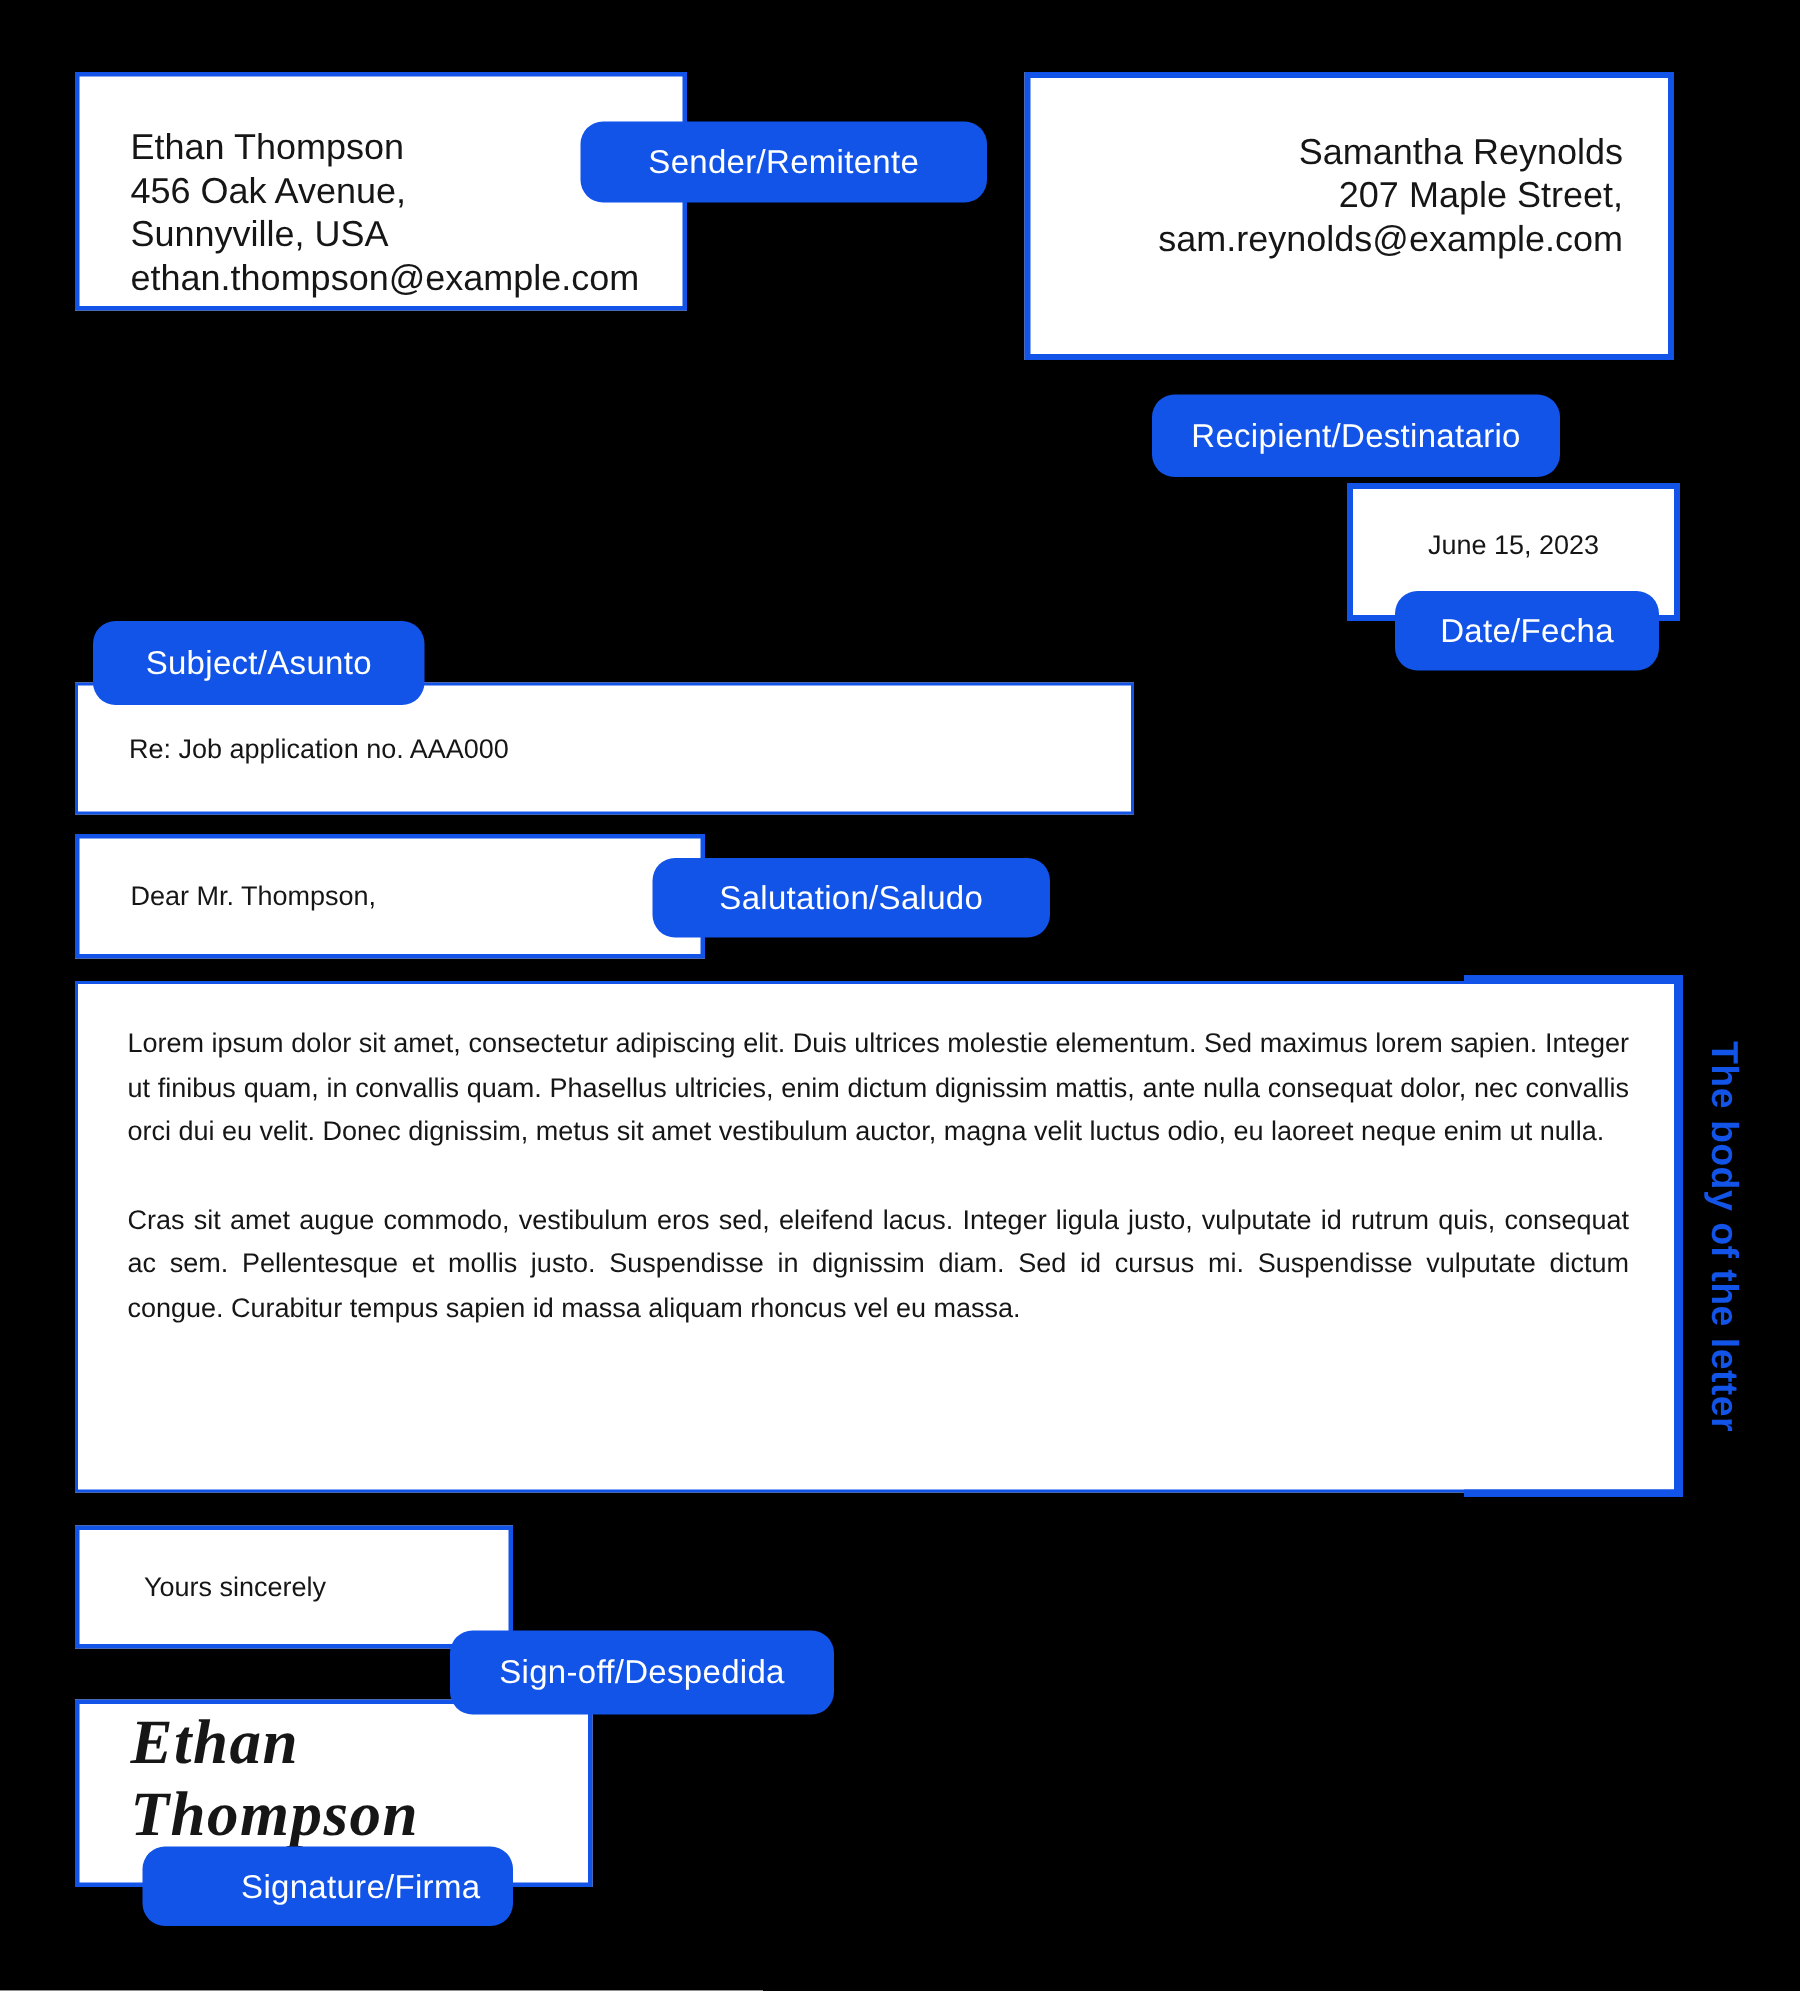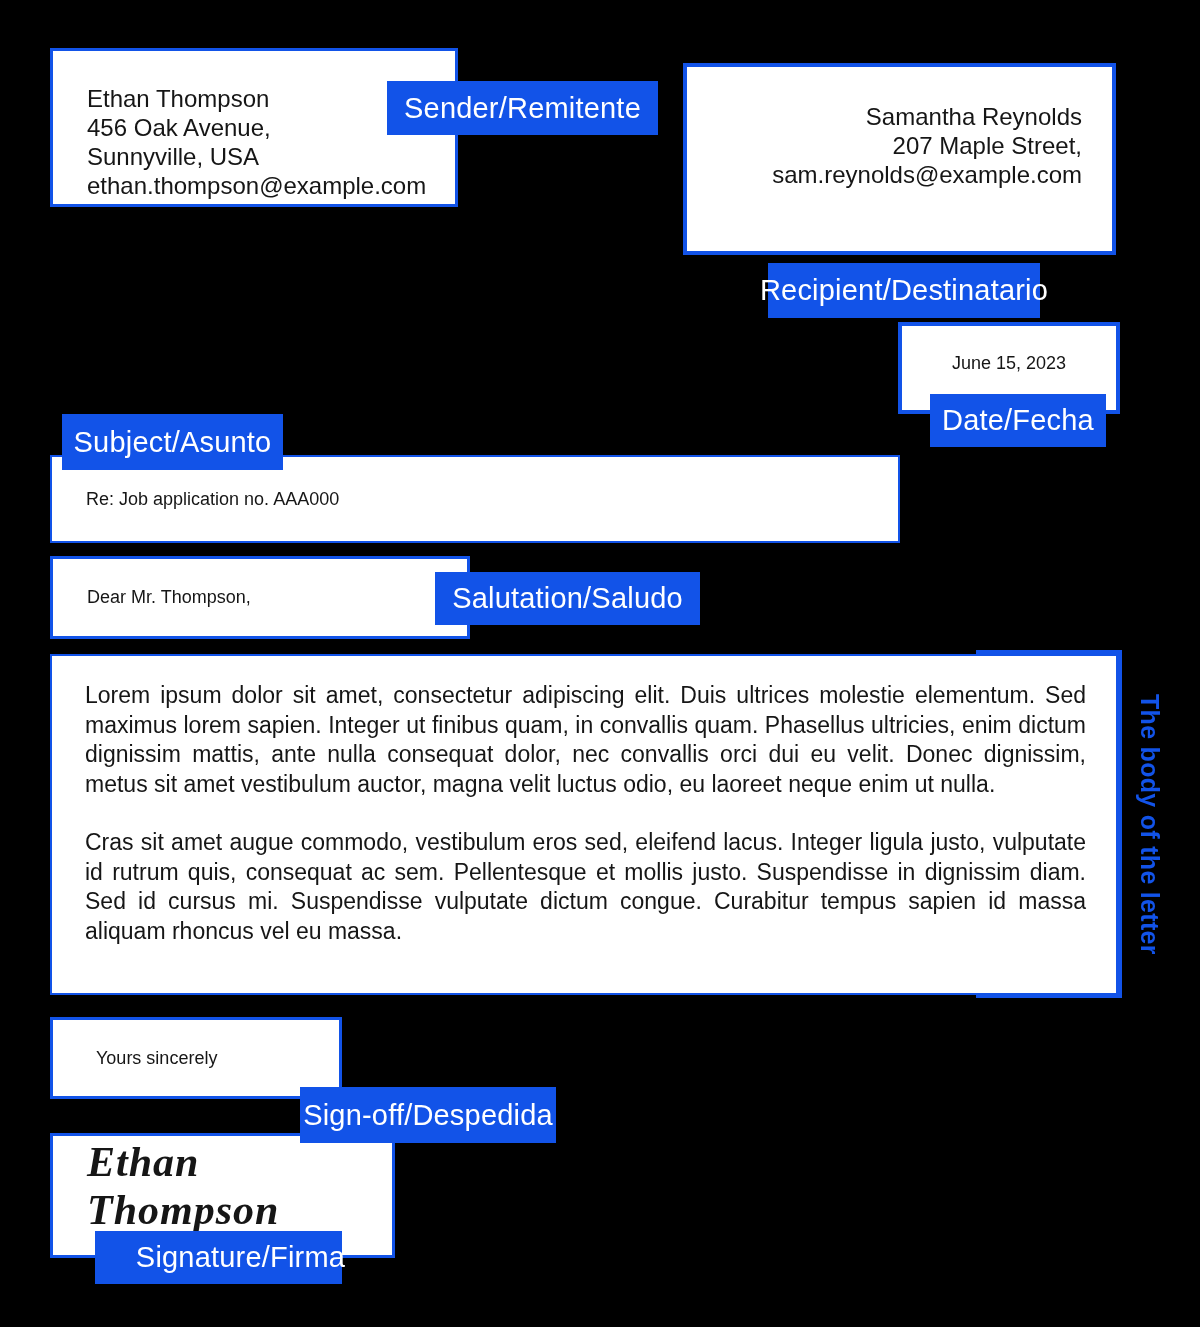--- a/index.html
+++ b/index.html
@@ -4,44 +4,44 @@
 <style>
   html,body{margin:0;padding:0;background:#ffffff;}
   #canvas{
     position:relative;width:1200px;height:1327px;background:#000000;overflow:hidden;
     font-family:"Liberation Sans",sans-serif;color:#161616;
   }
   .box{position:absolute;background:#ffffff;border-style:solid;border-color:var(--accent);z-index:1;box-sizing:border-box;}
   .label{
     position:absolute;background:var(--accent);color:#ffffff;z-index:3;
     display:flex;align-items:center;justify-content:center;
-    font-size:29px;font-weight:500;letter-spacing:.2px;white-space:nowrap;box-sizing:border-box;
+    font-size:22px;font-weight:500;letter-spacing:.2px;white-space:nowrap;box-sizing:border-box;border-radius:15px;
   }
   .addr{font-size:24px;line-height:29px;}
   .value{font-size:18px;}
   
   #sender-box{left:50px;top:48px;width:408px;height:159px;border-width:3px;padding:33px 0 0 34px;}
   #sender-label{left:387px;top:81px;width:271px;height:54px;}
   
-  #recipient-box{left:683px;top:63px;width:433px;height:192px;border-width:4px;padding:35px 30px 0 0;text-align:right;}
+  #recipient-box{left:683px;top:48px;width:433px;height:192px;border-width:4px;padding:35px 30px 0 0;text-align:right;}
   #recipient-label{left:768px;top:222px;width:272px;height:55px;margin-top:41px;}
   
   #date-box{left:898px;top:322px;width:222px;height:92px;border-width:4px;display:flex;align-items:center;justify-content:center;padding-bottom:10px;}
   #date-label{left:930px;top:394px;width:176px;height:53px;}
   
-  #subject-box{left:50px;top:455px;width:850px;height:88px;border-width:2px;display:flex;align-items:center;padding-left:34px;}
+  #subject-box{left:50px;top:455px;width:706px;height:88px;border-width:2px;display:flex;align-items:center;padding-left:34px;}
   #subject-label{left:62px;top:414px;width:221px;height:56px;}
   
   #salutation-box{left:50px;top:556px;width:420px;height:83px;border-width:3px;display:flex;align-items:center;padding-left:34px;}
   #salutation-label{left:435px;top:572px;width:265px;height:53px;}
   
   #body-box{left:50px;top:654px;width:1068px;height:341px;border-width:2px;padding:25px 30px 0 33px;}
   #body-bracket{position:absolute;left:976px;top:650px;width:146px;height:348px;z-index:2;box-sizing:border-box;
     border:5px solid var(--accent);border-left:none;background:transparent;pointer-events:none;}
-  .para{font-size:23px;line-height:29.5px;text-align:justify;margin:0 0 29px 0;}
+  .para{font-size:18px;line-height:29.5px;text-align:justify;margin:0 0 29px 0;}
   #body-side-label{
     position:absolute;left:1126px;top:654px;width:46px;height:341px;z-index:3;
     display:flex;align-items:center;justify-content:center;
     writing-mode:vertical-rl;color:var(--accent);font-weight:700;font-size:25px;letter-spacing:.3px;white-space:nowrap;
   }
   
   #signoff-box{left:50px;top:1017px;width:292px;height:82px;border-width:3px;display:flex;align-items:center;padding-left:43px;}
   #signoff-label{left:300px;top:1087px;width:256px;height:56px;}
   
   #signature-box{left:50px;top:1133px;width:345px;height:125px;border-width:3px;display:flex;align-items:center;padding-left:34px;padding-bottom:20px;}

